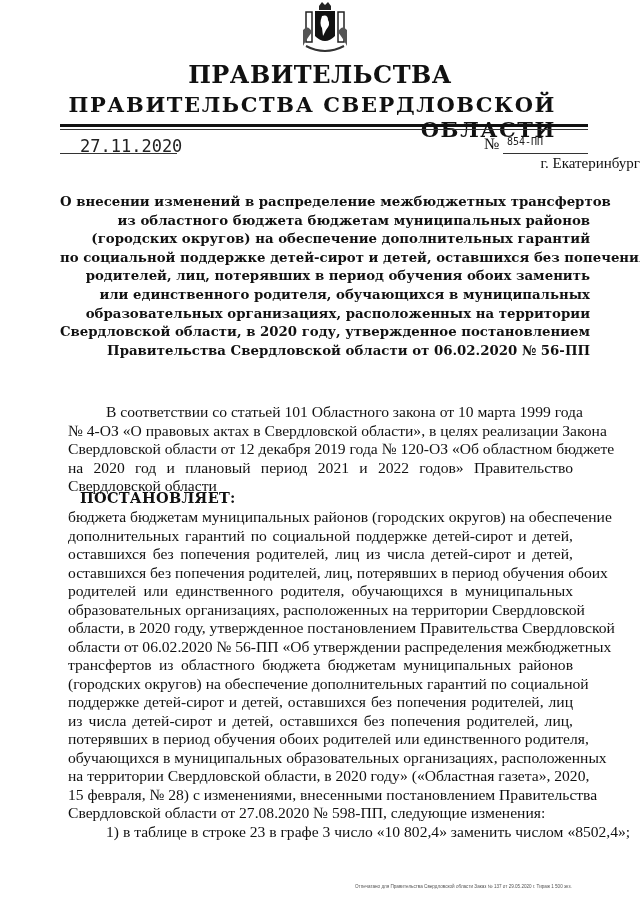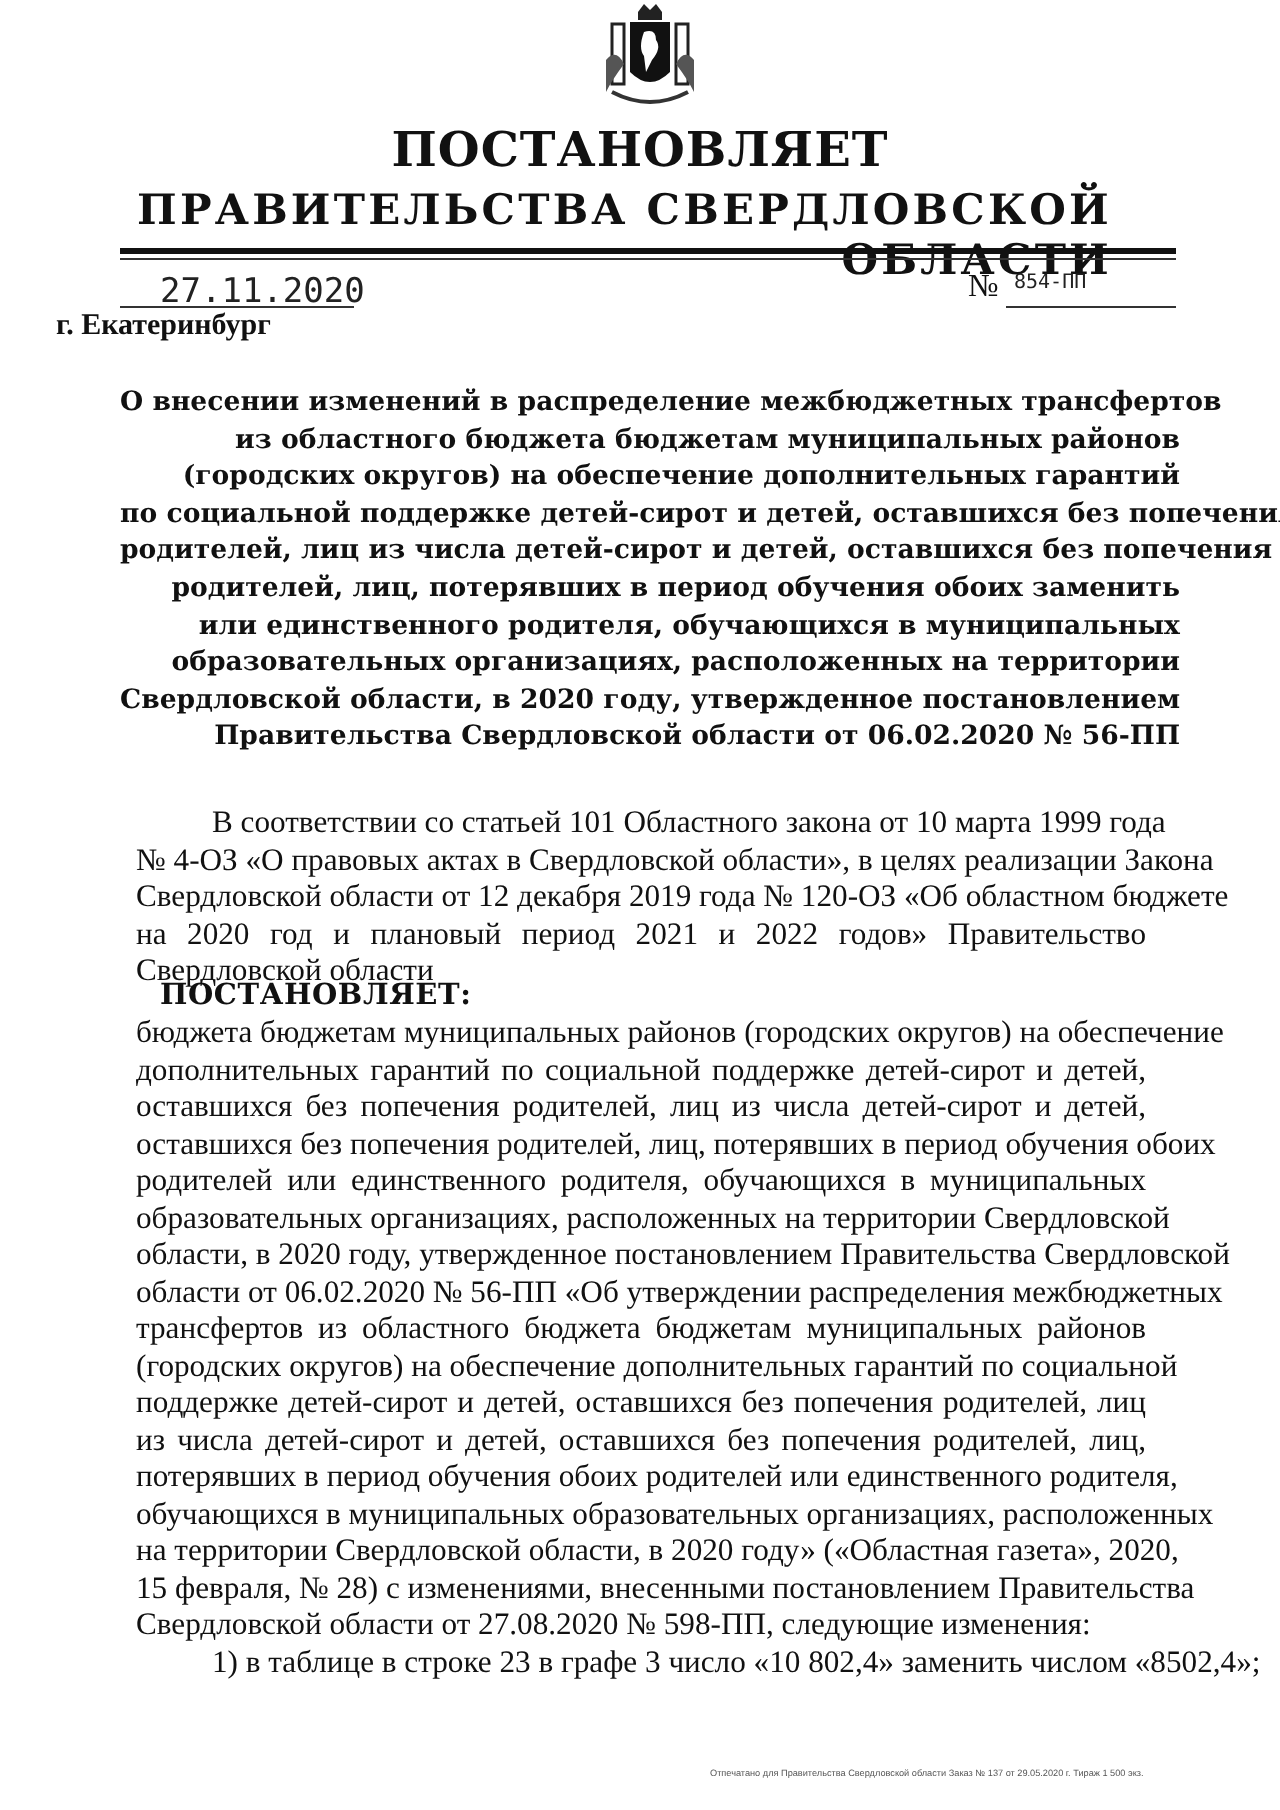--- a/index.html
+++ b/index.html
@@ -7,21 +7,21 @@
   .emblem { position: absolute; left: 300px; top: 2px; width: 50px; height: 54px; }
   .title { position: absolute; left: 0; width: 640px; text-align: center; top: 60px; font-family: "DejaVu Serif", serif; font-weight: bold; font-size: 24px; letter-spacing: 0.5px; }
   .subtitle { position: absolute; left: 0; width: 556px; text-align: right; top: 92px; font-family: "DejaVu Serif", serif; font-weight: bold; font-size: 21px; letter-spacing: 1.6px; padding-left: 18px; box-sizing: border-box; }
   .rule1 { position: absolute; left: 60px; right: 52px; top: 124px; height: 3px; background: #111; }
   .rule2 { position: absolute; left: 60px; right: 52px; top: 129px; height: 1px; background: #333; }
   .date { position: absolute; left: 80px; top: 136px; font-family: "DejaVu Sans Mono", monospace; font-size: 17px; color: #222; }
   .date-line { position: absolute; left: 60px; top: 153px; width: 117px; height: 1px; background: #333; }
   .num-label { position: absolute; left: 484px; top: 135px; font-family: "Liberation Serif", serif; font-size: 16px; }
   .num { position: absolute; left: 507px; top: 136px; font-family: "DejaVu Sans Mono", monospace; font-size: 10px; color: #222; }
   .num-line { position: absolute; left: 503px; top: 153px; width: 85px; height: 1px; background: #333; }
-  .city { position: absolute; left: 0; width: 640px; text-align: left; top: 155px; font-size: 15px; padding-left: 28px; box-sizing: border-box; font-weight: bold; }
+  .city { position: absolute; left: 0; width: 640px; text-align: right; top: 155px; font-size: 15px; padding-left: 28px; box-sizing: border-box; }
   .heading { position: absolute; left: 60px; width: 530px; top: 193px; text-align: right; font-family: "DejaVu Serif", serif; font-weight: bold; font-size: 13.3px; line-height: 18.6px; }
   .heading div { white-space: nowrap; }
   .body-text { position: absolute; left: 68px; width: 505px; font-family: "Liberation Serif", serif; font-size: 15.6px; line-height: 18.5px; }
   .body-text .ln { white-space: nowrap; text-align: justify; text-align-last: justify; display: block; }
   .body-text .ln.last { text-align-last: left; }
   .body-text .ln.indent { padding-left: 38px; }
   .p1 { top: 403px; }
   .decree { position: absolute; left: 80px; top: 489px; font-family: "DejaVu Serif", serif; font-weight: bold; font-size: 14.5px; letter-spacing: 0.3px; }
   .p2 { top: 508px; }
   .footer { position: absolute; left: 355px; top: 884px; font-family: "Liberation Sans", sans-serif; font-size: 4.6px; color: #555; white-space: nowrap; }
@@ -33,38 +33,37 @@
   <rect x="6" y="10" width="6" height="30" fill="none" stroke="#222" stroke-width="1.5"></rect>
   <rect x="38" y="10" width="6" height="30" fill="none" stroke="#222" stroke-width="1.5"></rect>
   <path d="M3 28 Q8 22 12 30 Q6 38 3 44 Z" fill="#555"></path>
   <path d="M47 28 Q42 22 38 30 Q44 38 47 44 Z" fill="#555"></path>
   <path d="M19 4 L22 0 L25 3 L28 0 L31 4 L31 8 L19 8 Z" fill="#222"></path>
   <path d="M15 9 L35 9 L35 34 Q25 44 15 34 Z" fill="#111"></path>
   <path d="M22 14 Q28 12 28 18 Q31 22 26 28 L23 34 L22 26 Q19 22 22 14 Z" fill="#fff"></path>
   <path d="M6 44 Q25 54 44 44" fill="none" stroke="#333" stroke-width="2"></path>
 </svg>
 
-<div class="title">ПОСТАНОВЛЯЕТ</div>
+<div class="title">ПРАВИТЕЛЬСТВА</div>
 <div class="subtitle">ПРАВИТЕЛЬСТВА СВЕРДЛОВСКОЙ ОБЛАСТИ</div>
 <div class="rule1"></div>
 <div class="rule2"></div>
 
 <div class="date">27.11.2020</div>
 <div class="date-line"></div>
 <div class="num-label">№</div>
 <div class="num">854-ПП</div>
 <div class="num-line"></div>
 <div class="city">г. Екатеринбург</div>
 
 <div class="heading">
   <div>О внесении изменений в распределение межбюджетных трансфертов</div>
   <div>из областного бюджета бюджетам муниципальных районов</div>
   <div>(городских округов) на обеспечение дополнительных гарантий</div>
   <div>по социальной поддержке детей-сирот и детей, оставшихся без попечения</div>
-  <div>родителей, лиц из числа детей-сирот и детей, оставшихся без попечения</div>
   <div>родителей, лиц, потерявших в период обучения обоих заменить</div>
   <div>или единственного родителя, обучающихся в муниципальных</div>
   <div>образовательных организациях, расположенных на территории</div>
   <div>Свердловской области, в 2020 году, утвержденное постановлением</div>
   <div>Правительства Свердловской области от 06.02.2020 № 56-ПП</div>
 </div>
 
 <div class="body-text p1">
   <span class="ln indent">В соответствии со статьей 101 Областного закона от 10 марта 1999 года</span>
   <span class="ln">№ 4-ОЗ «О правовых актах в Свердловской области», в целях реализации Закона</span>

